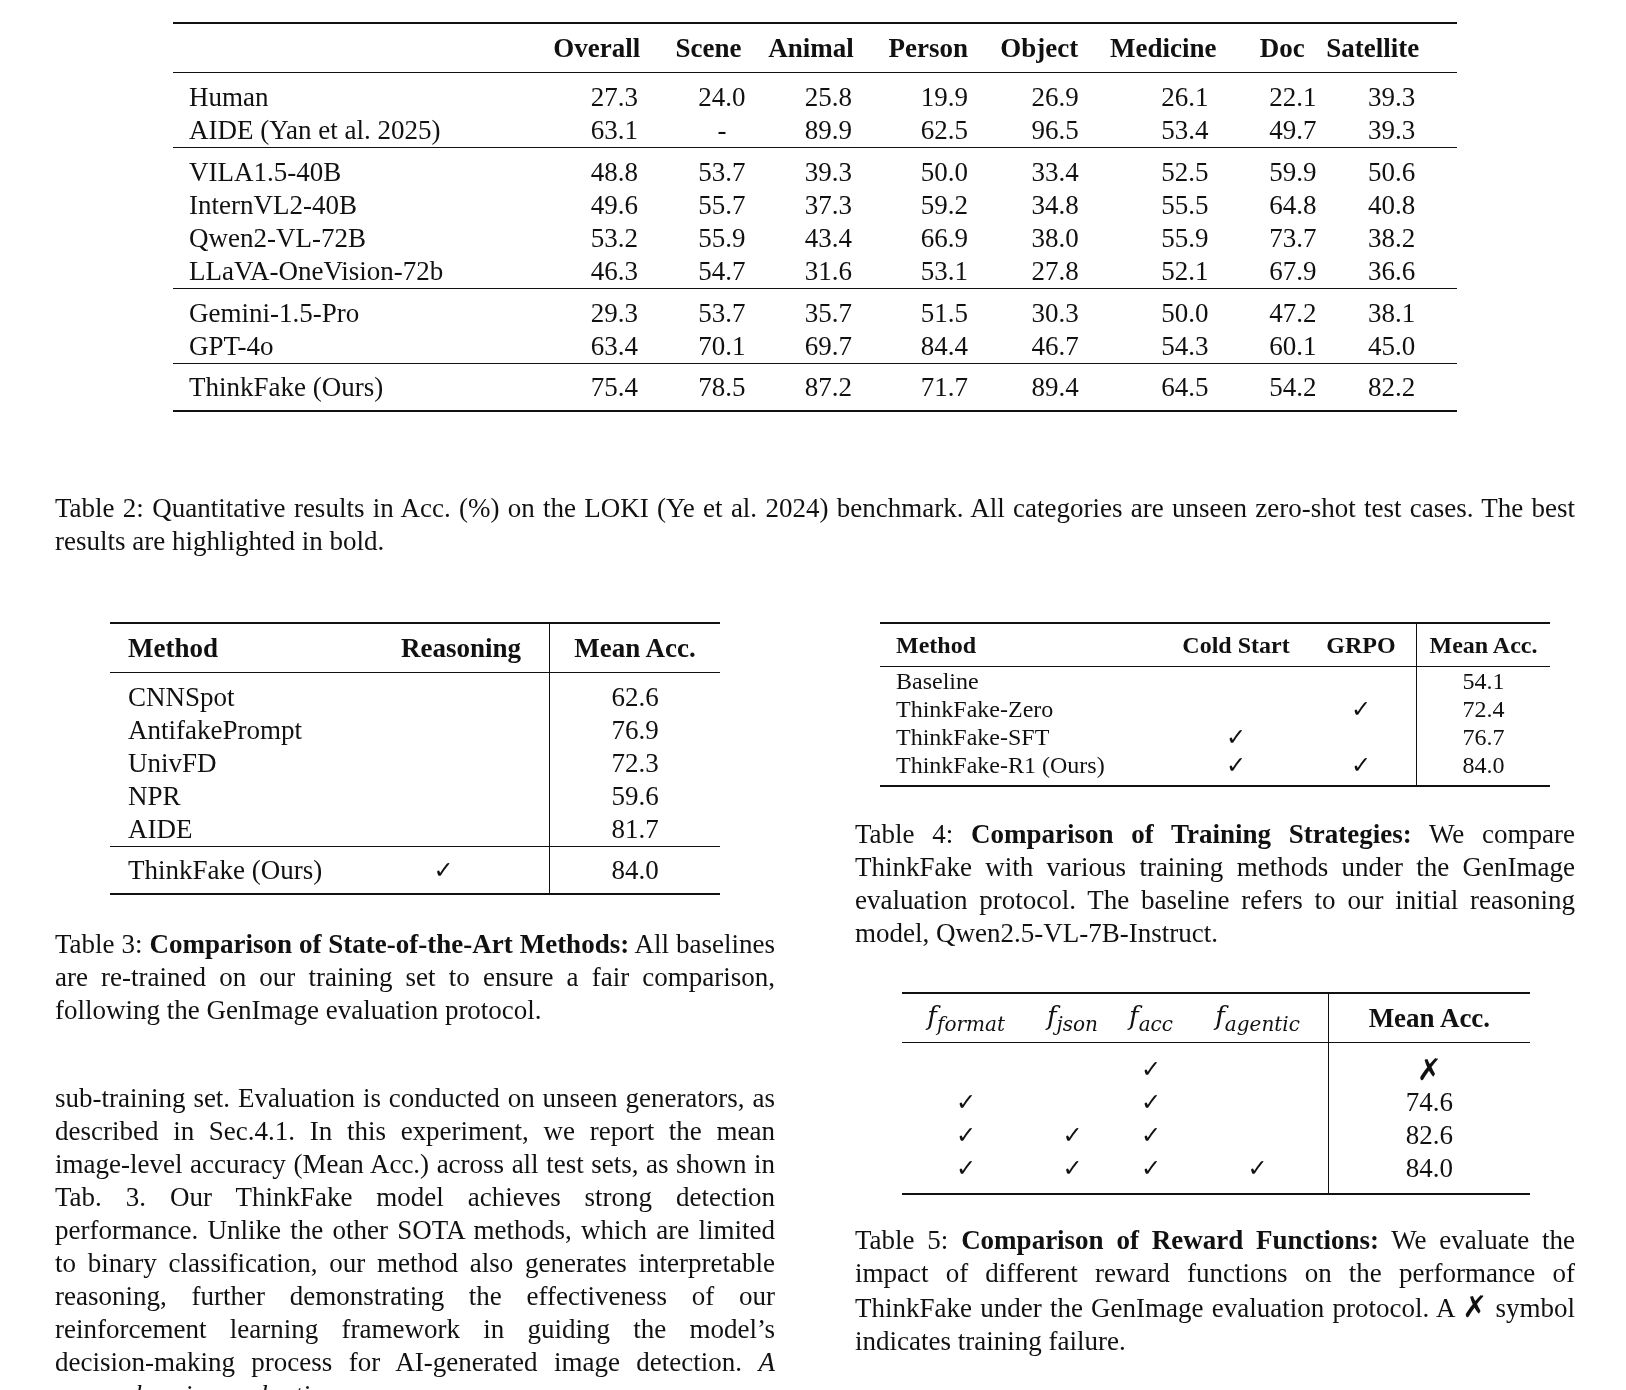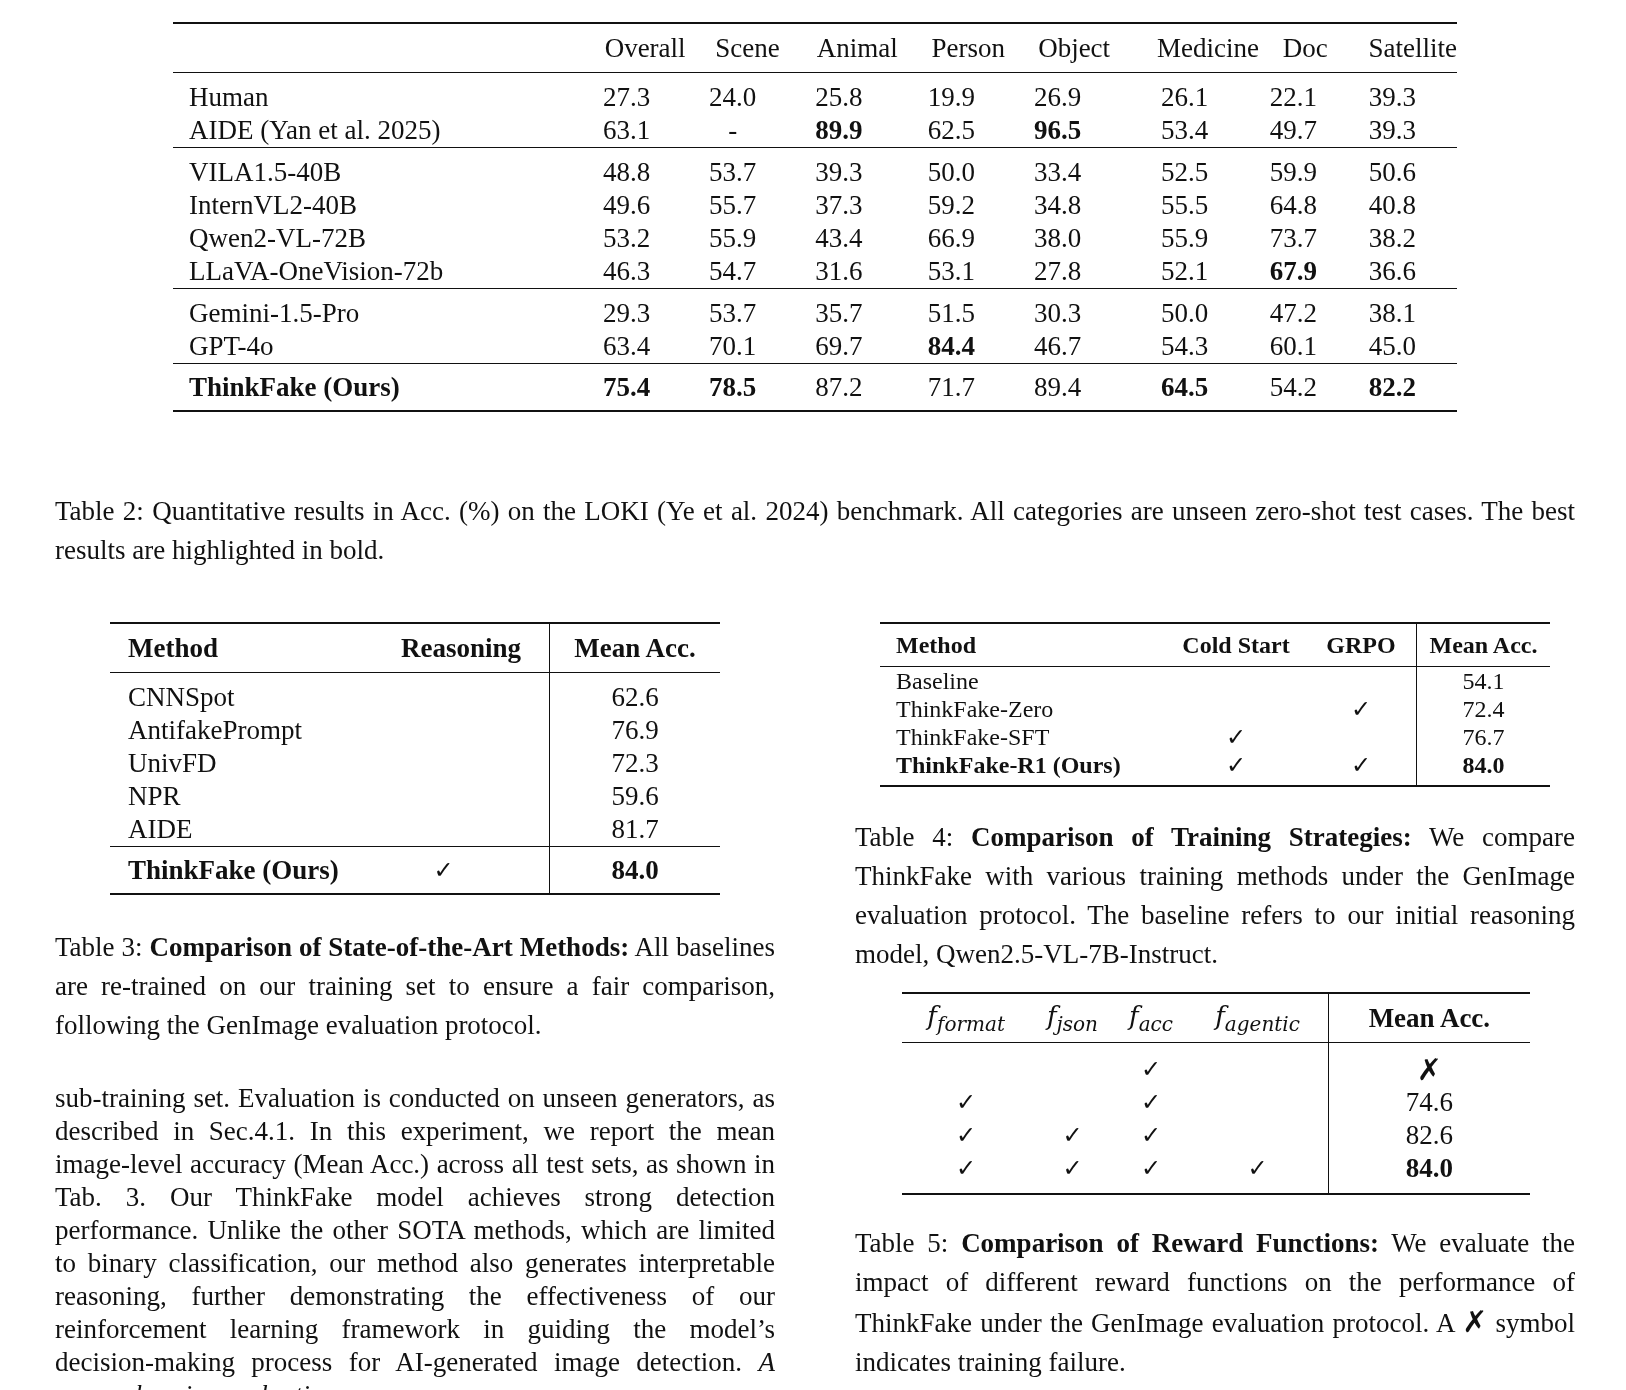--- a/index.html
+++ b/index.html
@@ -6,31 +6,31 @@
   body {
     width: 1626px; height: 1390px; position: relative; overflow: hidden;
     font-family: "Liberation Serif", "DejaVu Serif", serif; color: #111;
   }
   .abs { position: absolute; }
   table { border-collapse: collapse; }
   td, th { padding: 0; white-space: nowrap; }
 
   
   #t2 { left: 173px; top: 22px; width: 1284px; font-size: 27px; }
-  #t2 th { font-weight: normal; height: 48px; text-align: right; }
+  #t2 th { font-weight: bold; height: 48px; text-align: left; }
   #t2 td { height: 33px; text-align: center; line-height: 33px; }
   #t2 td.name { text-align: left; padding-left: 16px; }
   #t2 thead tr { border-top: 2.5px solid #111; border-bottom: 1.5px solid #111; }
   #t2 tbody.grp { border-bottom: 1.5px solid #111; }
   #t2 tbody.grp tr:first-child td { padding-top: 8px; }
   #t2 tbody.last { border-bottom: 2.5px solid #111; }
   #t2 tbody.last td { height: 46px; }
-  .b { font-weight: bold; }
-
-  .caption { font-size: 27px; line-height: 39px; text-align: justify; }
+  .b { font-weight: normal; }
+
+  .caption { font-size: 27px; line-height: 33px; text-align: justify; }
   #cap2 { left: 55px; top: 492px; width: 1520px; }
 
   
   #t3 { left: 110px; top: 622px; width: 610px; font-size: 27px; }
   #t3 th { font-weight: bold; height: 48px; }
   #t3 td { height: 33px; line-height: 33px; }
   #t3 thead tr { border-top: 2.5px solid #111; border-bottom: 1.5px solid #111; }
   #t3 .c1 { text-align: left; padding-left: 18px; width: 270px; }
   #t3 .c2 { text-align: right; padding-right: 28px; }
   #t3 .c3 { text-align: center; border-left: 1.2px solid #111; width: 170px; }

